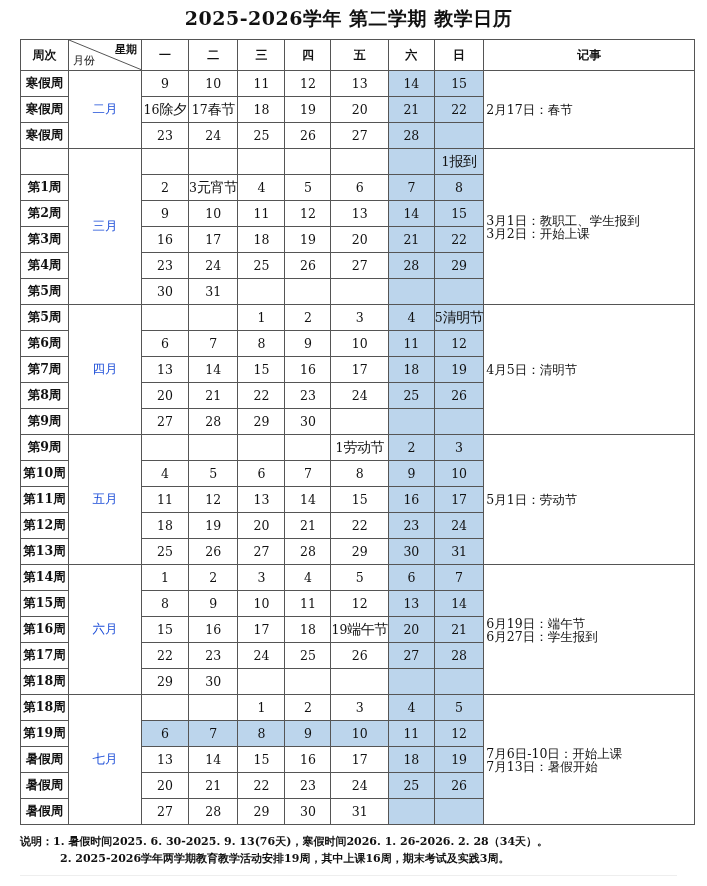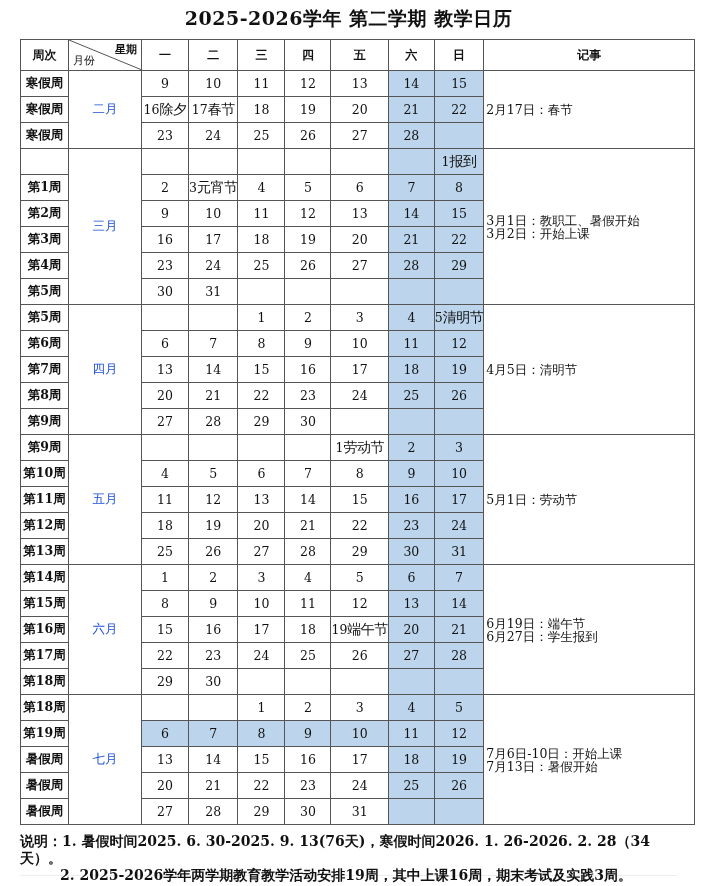--- a/index.html
+++ b/index.html
@@ -14,21 +14,21 @@
   .wk { font-weight:bold; font-size:11.5px;margin-left:40px; }
   .mon { font-size:13px; color:#1d4ed8; }
   .blue { background:#bcd5ec; }
   .note { text-align:left !important; vertical-align:middle; font-size:11px; font-weight:normal;
           padding-left:2px !important; line-height:13px; white-space:pre !important; }
   .diag { position:relative; overflow:hidden; }
   .diag svg { position:absolute; left:0; top:0; }
   .diag .tr { position:absolute; right:4px; top:2px; font-size:11px; font-weight:bold; }
   .diag .bl { position:absolute; left:4px; bottom:2px; font-size:11px; font-weight:normal; }
   .hol { font-size:14px; letter-spacing:-0.5px; }
-  .footer { position:absolute; left:20px; top:829px; width:657px; height:42px; font-size:14px; font-weight:bold; line-height:17px; padding-top:4px; border-bottom:1px solid #eee; }
+  .footer { position:absolute; left:20px; top:829px; width:657px; height:42px; font-size:11px; font-weight:bold; line-height:17px; padding-top:4px; border-bottom:1px solid #eee; }
   .footer .l2 { padding-left:40px; }
 </style>
 </head>
 <body>
 
 <div class="title">2025-2026学年 第二学期 教学日历</div>
 
 <table class="cal">
   <colgroup>
     <col style="width:48px">
@@ -96,21 +96,21 @@
       <tr>
         <td class="wk"></td>
         <td class="mon" rowspan="6">三月</td>
         <td><span></span></td>
         <td><span></span></td>
         <td><span></span></td>
         <td><span></span></td>
         <td><span></span></td>
         <td class="blue"><span></span></td>
         <td class="blue"><span>1</span><span class="hol">报到</span></td>
-        <td class="note" rowspan="6">3月1日：教职工、暑假开始
+        <td class="note" rowspan="6">3月1日：教职工、学生报到
 3月2日：开始上课</td>
       </tr>
       <tr>
         <td class="wk">第1周</td>
         <td><span>2</span></td>
         <td><span>3</span><span class="hol">元宵节</span></td>
         <td><span>4</span></td>
         <td><span>5</span></td>
         <td><span>6</span></td>
         <td class="blue"><span>7</span></td>

